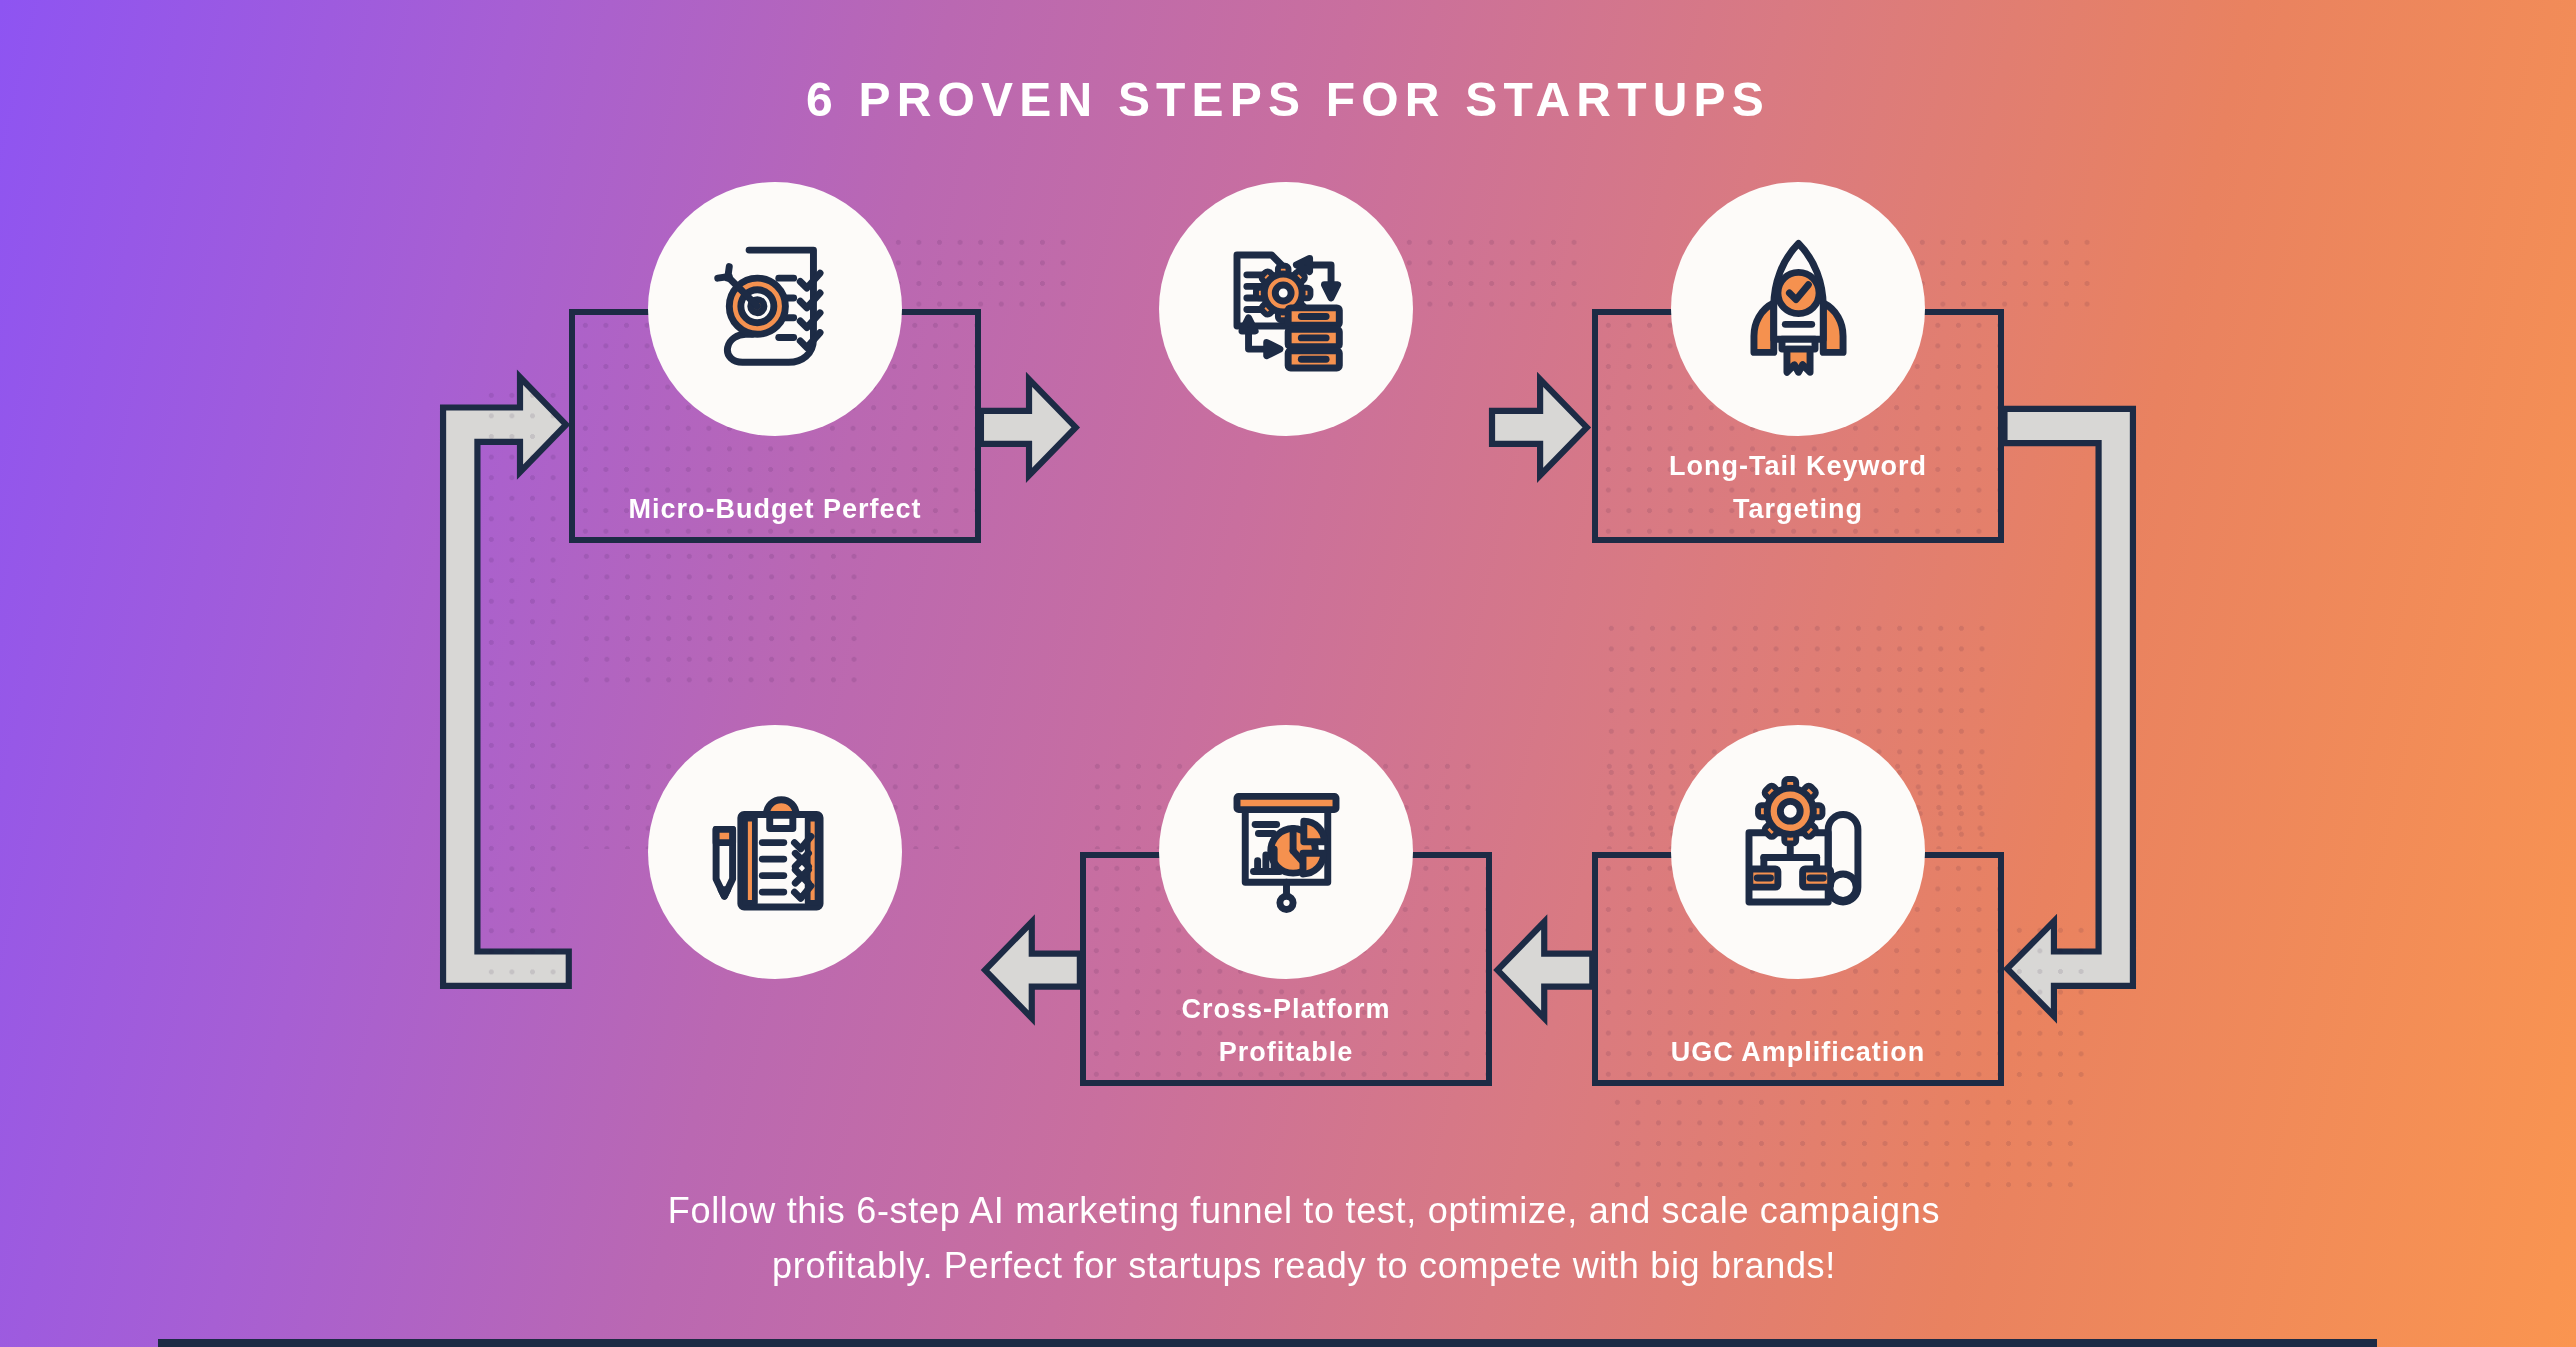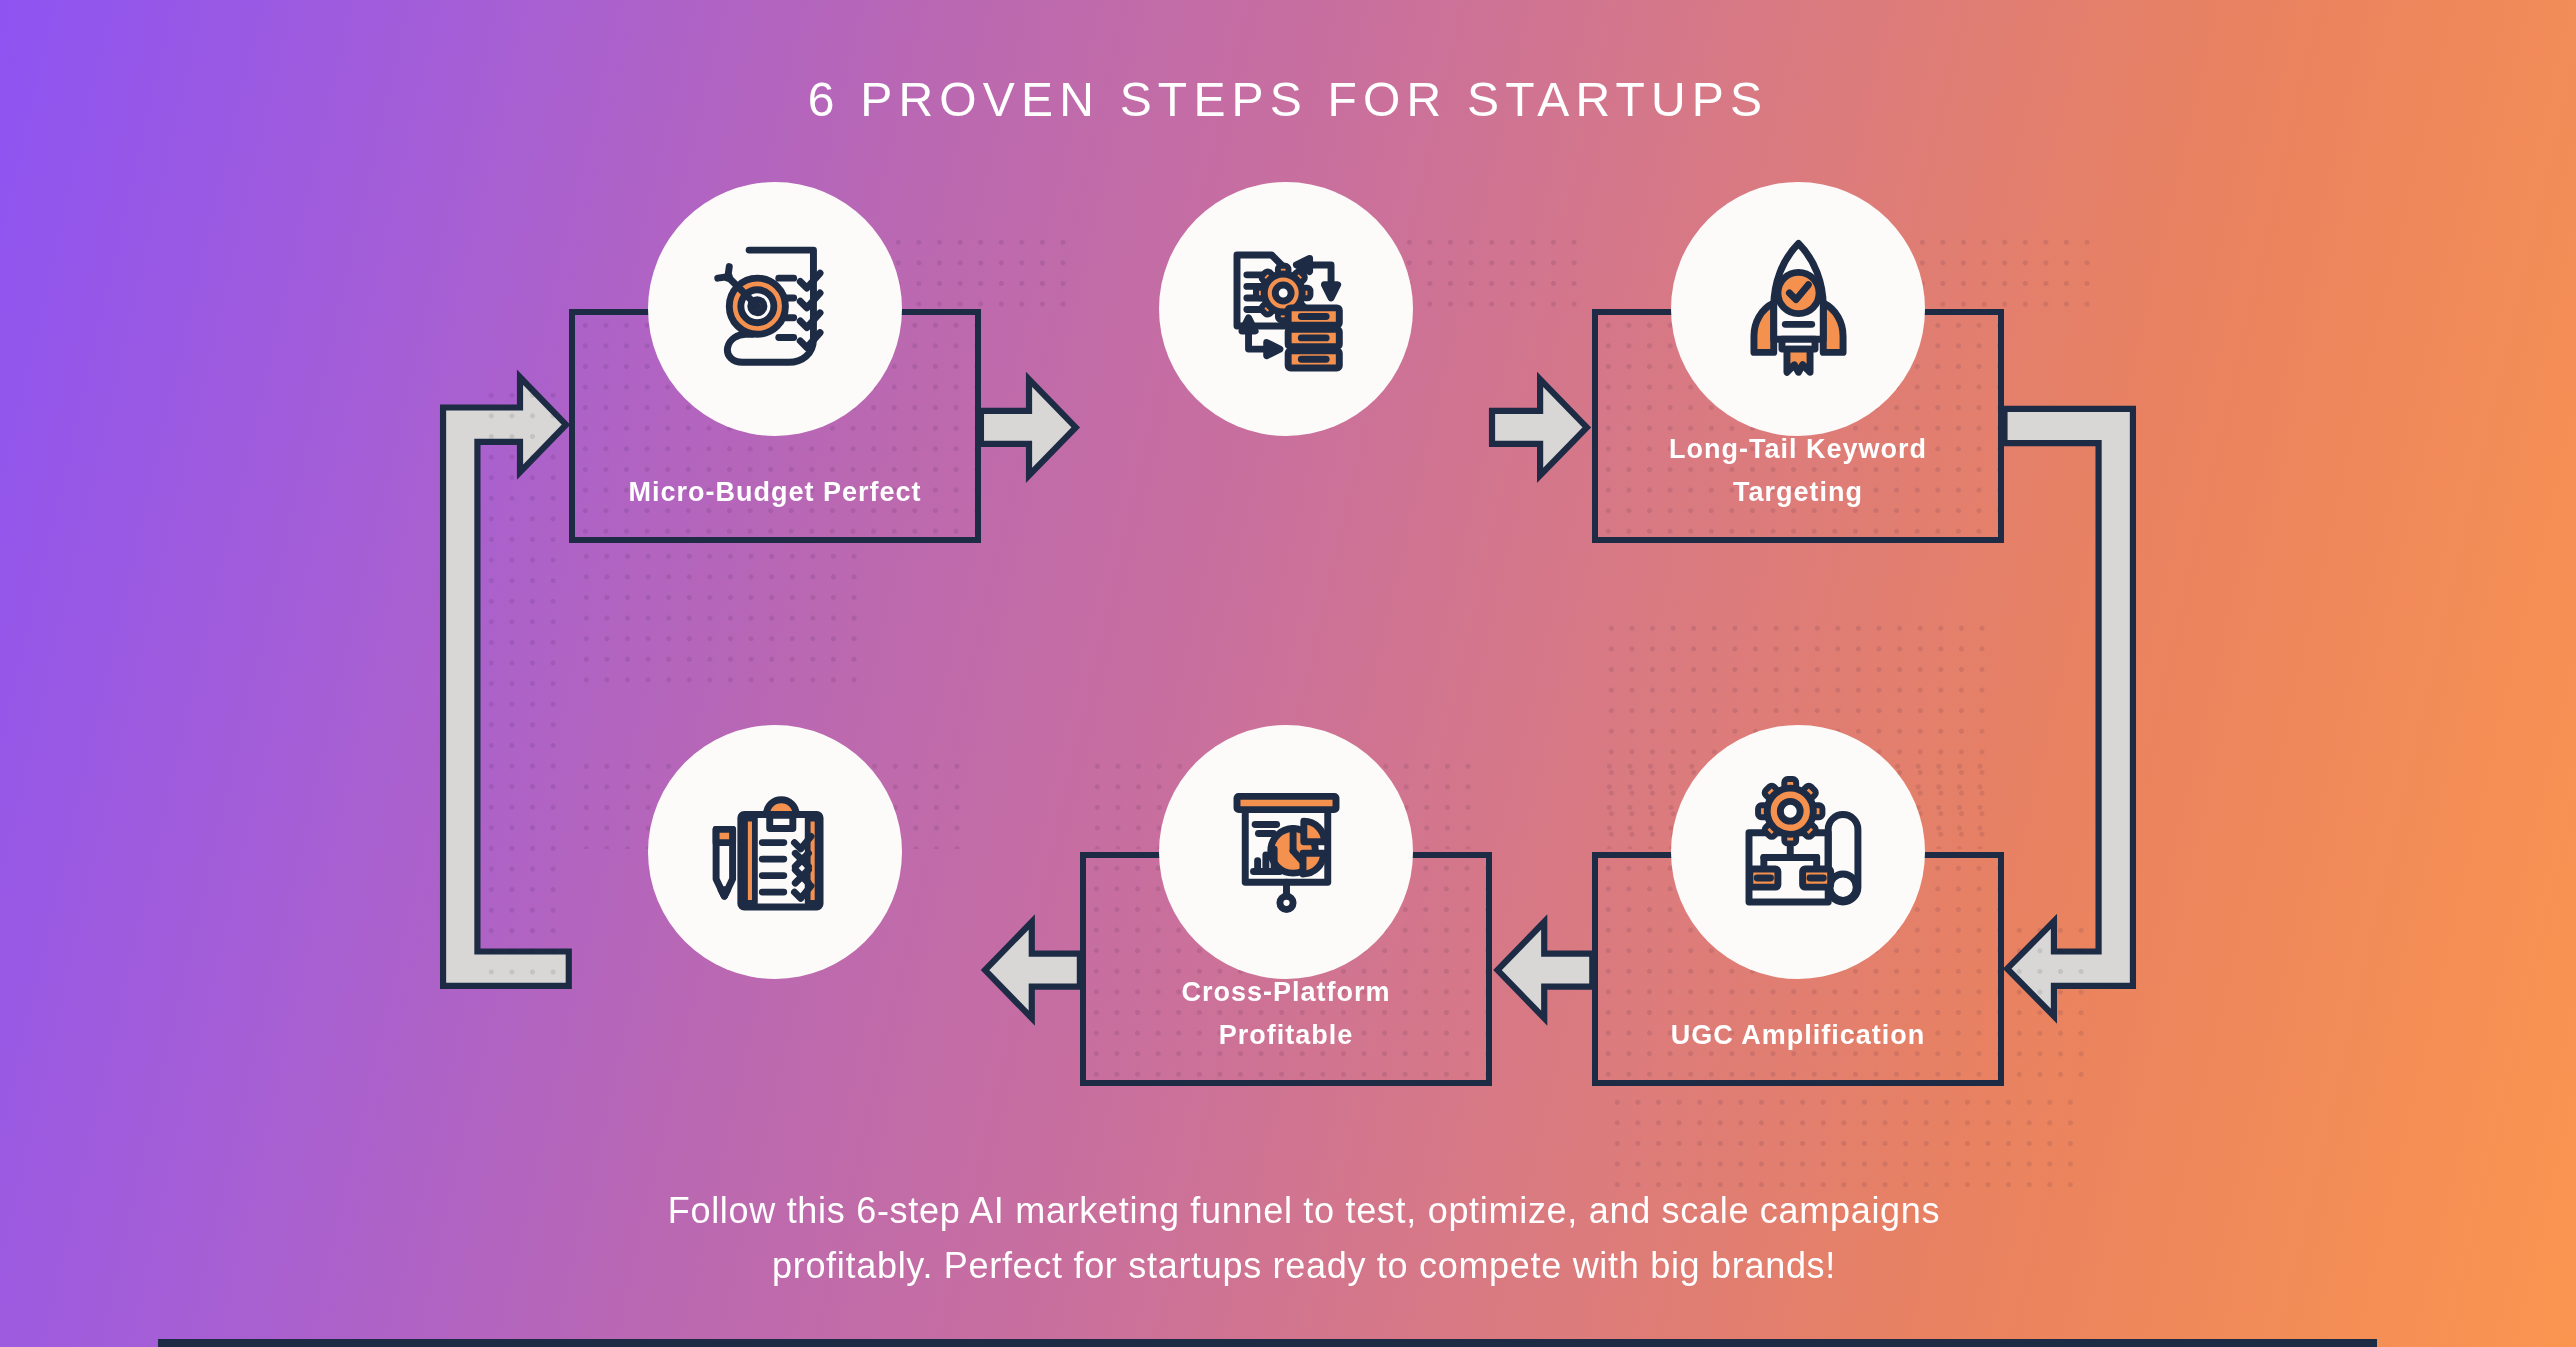--- a/index.html
+++ b/index.html
@@ -3,29 +3,29 @@
 <meta charset="utf-8">
 <style>
   html,body{margin:0;padding:0;}
   .canvas{
     position:relative;width:2576px;height:1348px;overflow:hidden;
     background:linear-gradient(103deg,#8e54f2 0%,#a75fd3 18%,#ba68b2 33%,#c96f9e 47%,#d97a82 62%,#e98260 78%,#fa9550 100%);
     font-family:"Liberation Sans",sans-serif;
   }
   .title{
     position:absolute;top:69px;left:0;width:100%;text-align:center;
-    color:#ffffff;font-size:48px;font-weight:400;letter-spacing:6.2px;line-height:62px;
+    color:#ffffff;font-size:48px;font-weight:700;letter-spacing:6.2px;line-height:62px;
   }
   .flow-svg{position:absolute;left:0;top:0;width:2576px;height:1348px;pointer-events:none;}
   .step-box{
     position:absolute;width:412px;height:234px;box-sizing:border-box;
     border:6.9px solid #1d2b45;
   }
   .step-label{
-    position:absolute;left:50%;transform:translateX(-50%);bottom:23px;width:316px;
+    position:absolute;left:50%;transform:translateX(-50%);bottom:6px;width:316px;
     text-align:center;color:#ffffff;font-size:27px;font-weight:700;
     letter-spacing:1px;line-height:43px;
   }
   .icon-circle{
     position:absolute;width:254px;height:254px;border-radius:50%;
     background:#fdfbf9;display:flex;align-items:center;justify-content:center;
   }
   .icon-circle svg{width:165px;height:165px;}
   .dots{
     position:absolute;

